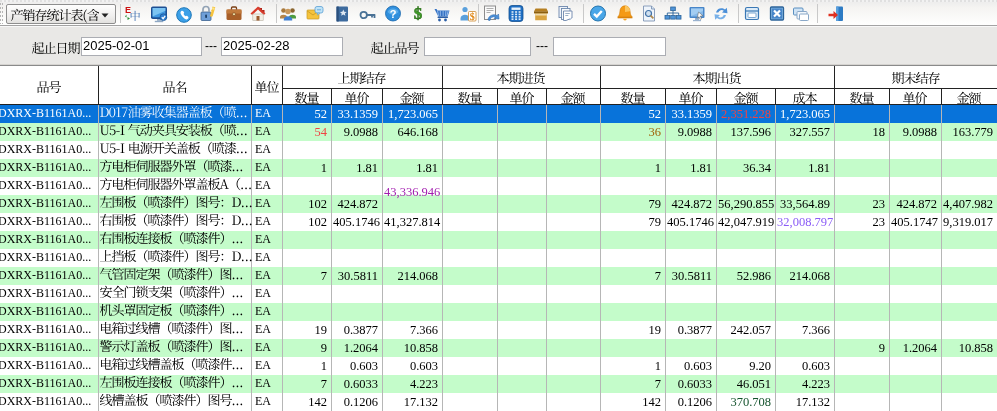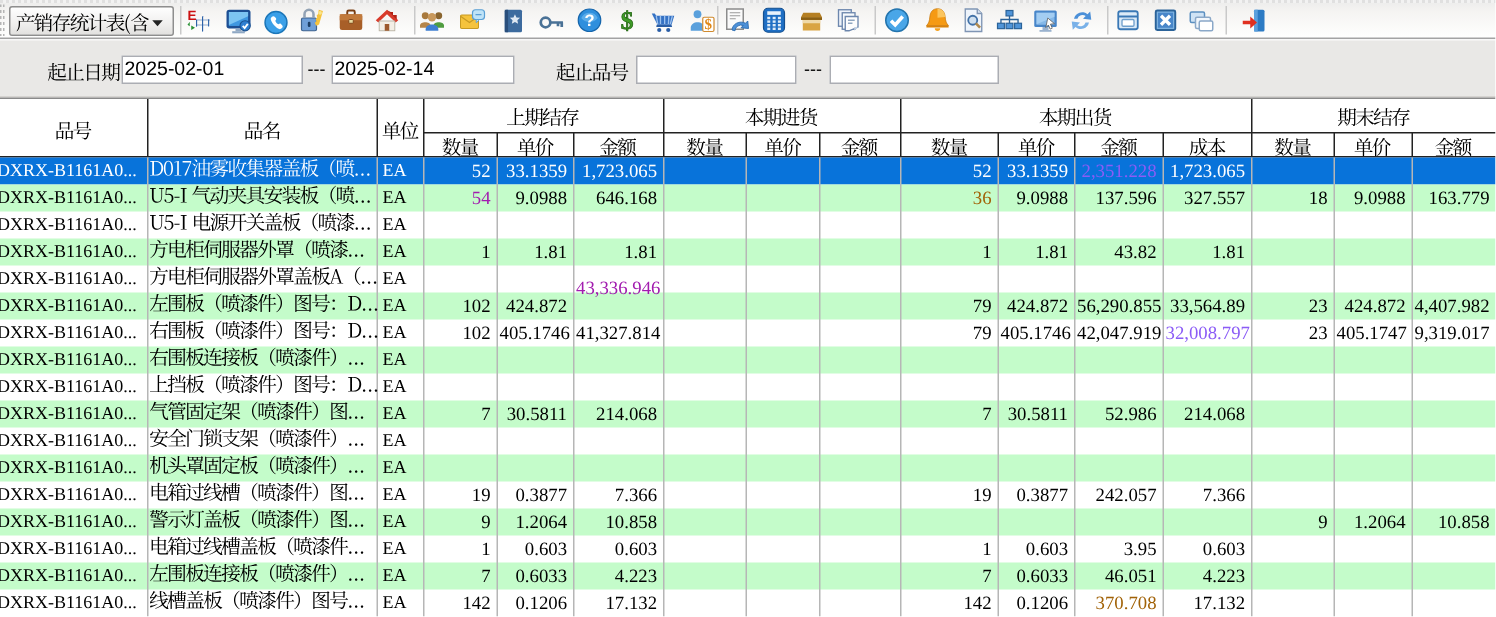--- a/index.html
+++ b/index.html
@@ -453,21 +453,21 @@
     <svg class="ck" style="left:32.0px;top:40.5px" width="48.0" height="15" viewBox="0 0 48.0 15">
       <use href="#g8d77" x="0.0"></use>
       <use href="#g6b62" x="12.0"></use>
       <use href="#g65e5" x="24.0"></use>
       <use href="#g671f" x="36.0"></use>
     </svg>
     <div class="inp" style="left:81px;top:37px;width:121px;height:19px"></div>
     <div class="lat" style="left:83px;top:37px;font-family:Liberation Sans,sans-serif;font-size:13px;height:19px;line-height:17.4px">2025-02-01</div>
     <div class="lat" style="left:205px;top:37px;font-family:Liberation Sans,sans-serif;font-size:12px;height:19px;line-height:19px">---</div>
     <div class="inp" style="left:221px;top:37px;width:122px;height:19px"></div>
-    <div class="lat" style="left:223px;top:37px;font-family:Liberation Sans,sans-serif;font-size:13px;height:19px;line-height:17.4px">2025-02-14</div>
+    <div class="lat" style="left:223px;top:37px;font-family:Liberation Sans,sans-serif;font-size:13px;height:19px;line-height:17.4px">2025-02-28</div>
     <svg class="ck" style="left:371.0px;top:40.5px" width="48.0" height="15" viewBox="0 0 48.0 15">
       <use href="#g8d77" x="0.0"></use>
       <use href="#g6b62" x="12.0"></use>
       <use href="#g54c1" x="24.0"></use>
       <use href="#g53f7" x="36.0"></use>
     </svg>
     <div class="inp" style="left:424px;top:37px;width:107px;height:19px"></div>
     <div class="lat" style="left:536px;top:37px;font-family:Liberation Sans,sans-serif;font-size:12px;height:19px;line-height:19px">---</div>
     <div class="inp" style="left:553px;top:37px;width:113px;height:19px"></div>
     <div class="lat" style="left:-2px;top:105px;color:#fff">DXRX-B1161A0...</div>
@@ -488,21 +488,21 @@
       <use href="#g2e" x="136.2"></use>
       <use href="#g2e" x="140.1"></use>
       <use href="#g2e" x="144.0"></use>
     </svg>
     <div class="lat" style="left:255px;top:105px;color:#fff">EA</div>
     <div class="num" style="left:284px;top:105px;width:43px;color:#fff">52</div>
     <div class="num" style="left:333px;top:105px;width:45px;color:#fff">33.1359</div>
     <div class="num" style="left:384px;top:105px;width:54px;color:#fff">1,723.065</div>
     <div class="num" style="left:602px;top:105px;width:59px;color:#fff">52</div>
     <div class="num" style="left:667px;top:105px;width:45px;color:#fff">33.1359</div>
-    <div class="num" style="left:718px;top:105px;width:53px;color:#8b5cf6">2,351.228</div>
+    <div class="num" style="left:718px;top:105px;width:53px;color:#ef4444">2,351.228</div>
     <div class="num" style="left:777px;top:105px;width:53px;color:#fff">1,723.065</div>
     <div class="lat" style="left:-2px;top:123px;color:#000">DXRX-B1161A0...</div>
     <svg class="ck" style="left:99.5px;top:123.3px" width="148.1" height="15" viewBox="0 0 148.1 15">
       <use href="#g55" x="0.0"></use>
       <use href="#g35" x="9.6"></use>
       <use href="#g2d" x="16.3"></use>
       <use href="#g49" x="20.4"></use>
       <use href="#g6c14" x="28.3"></use>
       <use href="#g52a8" x="40.3"></use>
       <use href="#g5939" x="52.3"></use>
@@ -510,21 +510,21 @@
       <use href="#g5b89" x="76.3"></use>
       <use href="#g88c5" x="88.3"></use>
       <use href="#g677f" x="100.3"></use>
       <use href="#gff08" x="112.3"></use>
       <use href="#g55b7" x="124.3"></use>
       <use href="#g2e" x="136.3"></use>
       <use href="#g2e" x="140.3"></use>
       <use href="#g2e" x="144.2"></use>
     </svg>
     <div class="lat" style="left:255px;top:123px;color:#000">EA</div>
-    <div class="num" style="left:284px;top:123px;width:43px;color:#a21caf">54</div>
+    <div class="num" style="left:284px;top:123px;width:43px;color:#ef4444">54</div>
     <div class="num" style="left:333px;top:123px;width:45px;color:#000">9.0988</div>
     <div class="num" style="left:384px;top:123px;width:54px;color:#000">646.168</div>
     <div class="num" style="left:602px;top:123px;width:59px;color:#a16207">36</div>
     <div class="num" style="left:667px;top:123px;width:45px;color:#000">9.0988</div>
     <div class="num" style="left:718px;top:123px;width:53px;color:#000">137.596</div>
     <div class="num" style="left:777px;top:123px;width:53px;color:#000">327.557</div>
     <div class="num" style="left:836px;top:123px;width:49px;color:#000">18</div>
     <div class="num" style="left:891px;top:123px;width:46px;color:#000">9.0988</div>
     <div class="num" style="left:943px;top:123px;width:50px;color:#000">163.779</div>
     <div class="lat" style="left:-2px;top:141px;color:#000">DXRX-B1161A0...</div>
@@ -563,21 +563,21 @@
       <use href="#g2e" x="132.0"></use>
       <use href="#g2e" x="135.9"></use>
       <use href="#g2e" x="139.8"></use>
     </svg>
     <div class="lat" style="left:255px;top:159px;color:#000">EA</div>
     <div class="num" style="left:284px;top:159px;width:43px;color:#000">1</div>
     <div class="num" style="left:333px;top:159px;width:45px;color:#000">1.81</div>
     <div class="num" style="left:384px;top:159px;width:54px;color:#000">1.81</div>
     <div class="num" style="left:602px;top:159px;width:59px;color:#000">1</div>
     <div class="num" style="left:667px;top:159px;width:45px;color:#000">1.81</div>
-    <div class="num" style="left:718px;top:159px;width:53px;color:#000">43.82</div>
+    <div class="num" style="left:718px;top:159px;width:53px;color:#000">36.34</div>
     <div class="num" style="left:777px;top:159px;width:53px;color:#000">1.81</div>
     <div class="lat" style="left:-2px;top:177px;color:#000">DXRX-B1161A0...</div>
     <svg class="ck" style="left:99.5px;top:177.3px" width="152.4" height="15" viewBox="0 0 152.4 15">
       <use href="#g65b9" x="0.0"></use>
       <use href="#g7535" x="12.0"></use>
       <use href="#g67dc" x="24.0"></use>
       <use href="#g4f3a" x="36.0"></use>
       <use href="#g670d" x="48.0"></use>
       <use href="#g5668" x="60.0"></use>
       <use href="#g5916" x="72.0"></use>
@@ -812,21 +812,21 @@
       <use href="#g2e" x="132.0"></use>
       <use href="#g2e" x="135.9"></use>
       <use href="#g2e" x="139.8"></use>
     </svg>
     <div class="lat" style="left:255px;top:357px;color:#000">EA</div>
     <div class="num" style="left:284px;top:357px;width:43px;color:#000">1</div>
     <div class="num" style="left:333px;top:357px;width:45px;color:#000">0.603</div>
     <div class="num" style="left:384px;top:357px;width:54px;color:#000">0.603</div>
     <div class="num" style="left:602px;top:357px;width:59px;color:#000">1</div>
     <div class="num" style="left:667px;top:357px;width:45px;color:#000">0.603</div>
-    <div class="num" style="left:718px;top:357px;width:53px;color:#000">3.95</div>
+    <div class="num" style="left:718px;top:357px;width:53px;color:#000">9.20</div>
     <div class="num" style="left:777px;top:357px;width:53px;color:#000">0.603</div>
     <div class="lat" style="left:-2px;top:375px;color:#000">DXRX-B1161A0...</div>
     <svg class="ck" style="left:99.5px;top:375.3px" width="143.8" height="15" viewBox="0 0 143.8 15">
       <use href="#g5de6" x="0.0"></use>
       <use href="#g56f4" x="12.0"></use>
       <use href="#g677f" x="24.0"></use>
       <use href="#g8fde" x="36.0"></use>
       <use href="#g63a5" x="48.0"></use>
       <use href="#g677f" x="60.0"></use>
       <use href="#gff08" x="72.0"></use>
@@ -862,14 +862,14 @@
       <use href="#g2e" x="132.0"></use>
       <use href="#g2e" x="135.9"></use>
       <use href="#g2e" x="139.8"></use>
     </svg>
     <div class="lat" style="left:255px;top:393px;color:#000">EA</div>
     <div class="num" style="left:284px;top:393px;width:43px;color:#000">142</div>
     <div class="num" style="left:333px;top:393px;width:45px;color:#000">0.1206</div>
     <div class="num" style="left:384px;top:393px;width:54px;color:#000">17.132</div>
     <div class="num" style="left:602px;top:393px;width:59px;color:#000">142</div>
     <div class="num" style="left:667px;top:393px;width:45px;color:#000">0.1206</div>
-    <div class="num" style="left:718px;top:393px;width:53px;color:#a16207">370.708</div>
+    <div class="num" style="left:718px;top:393px;width:53px;color:#14532d">370.708</div>
     <div class="num" style="left:777px;top:393px;width:53px;color:#000">17.132</div>
   </div>
 </body></html>

